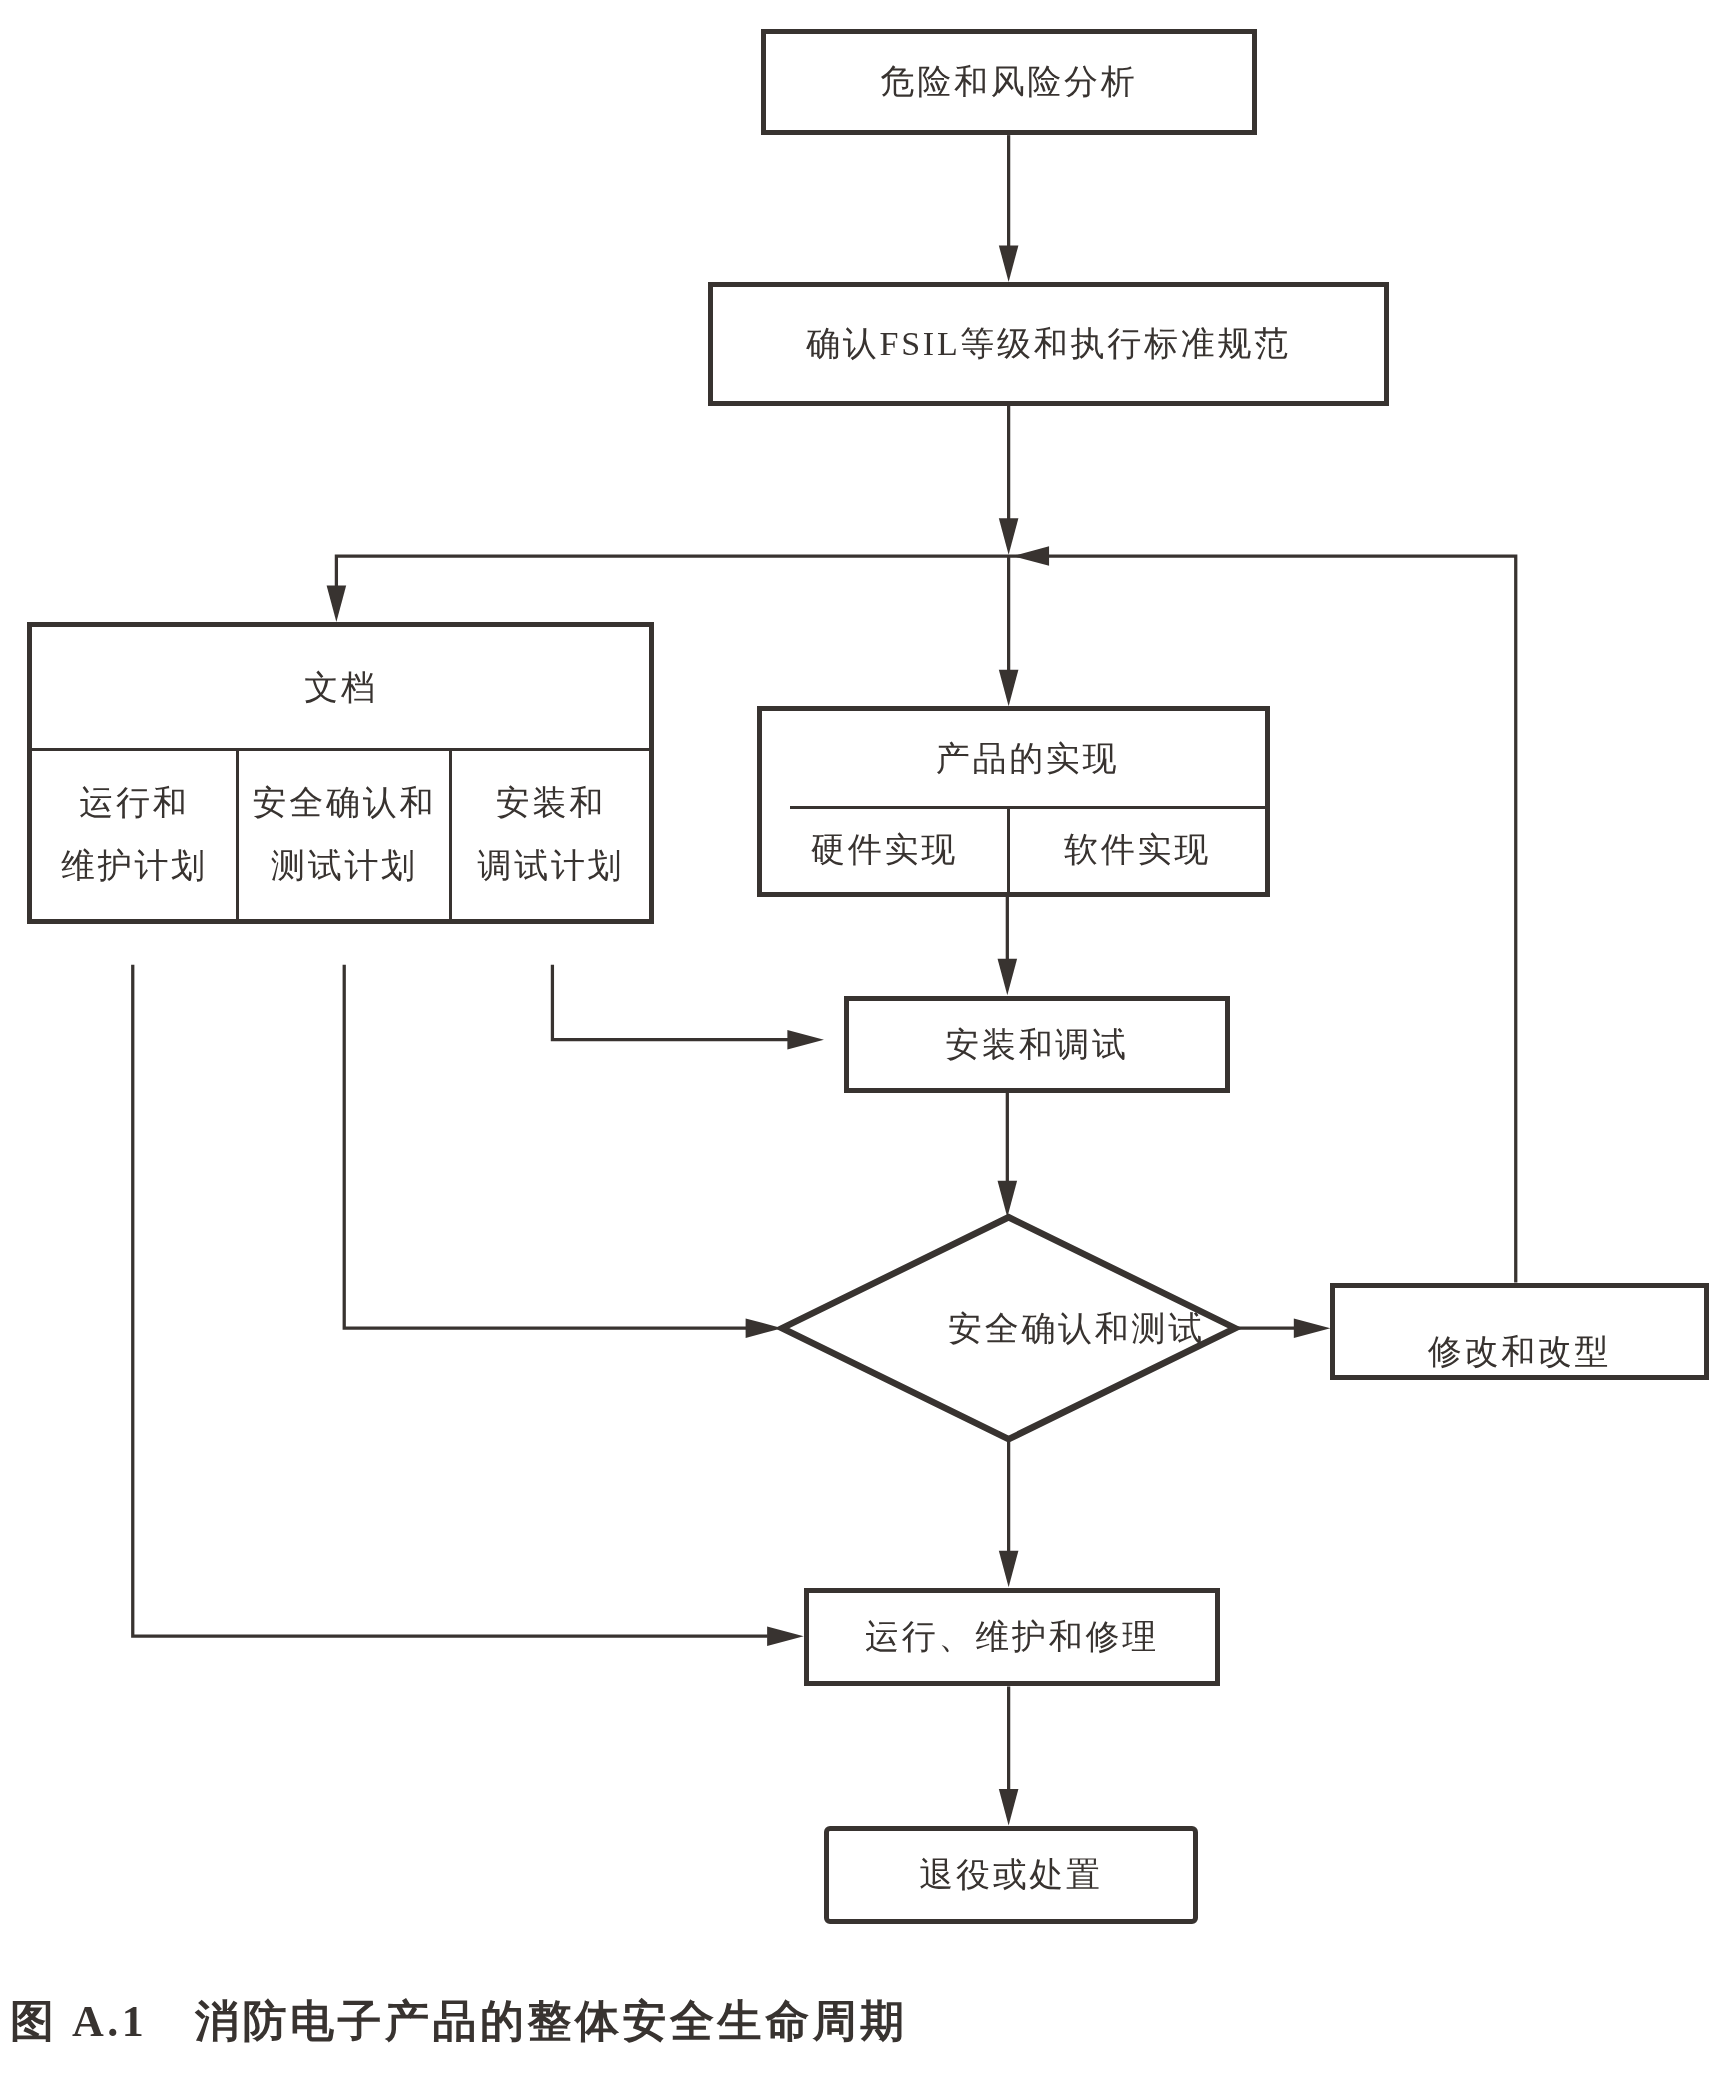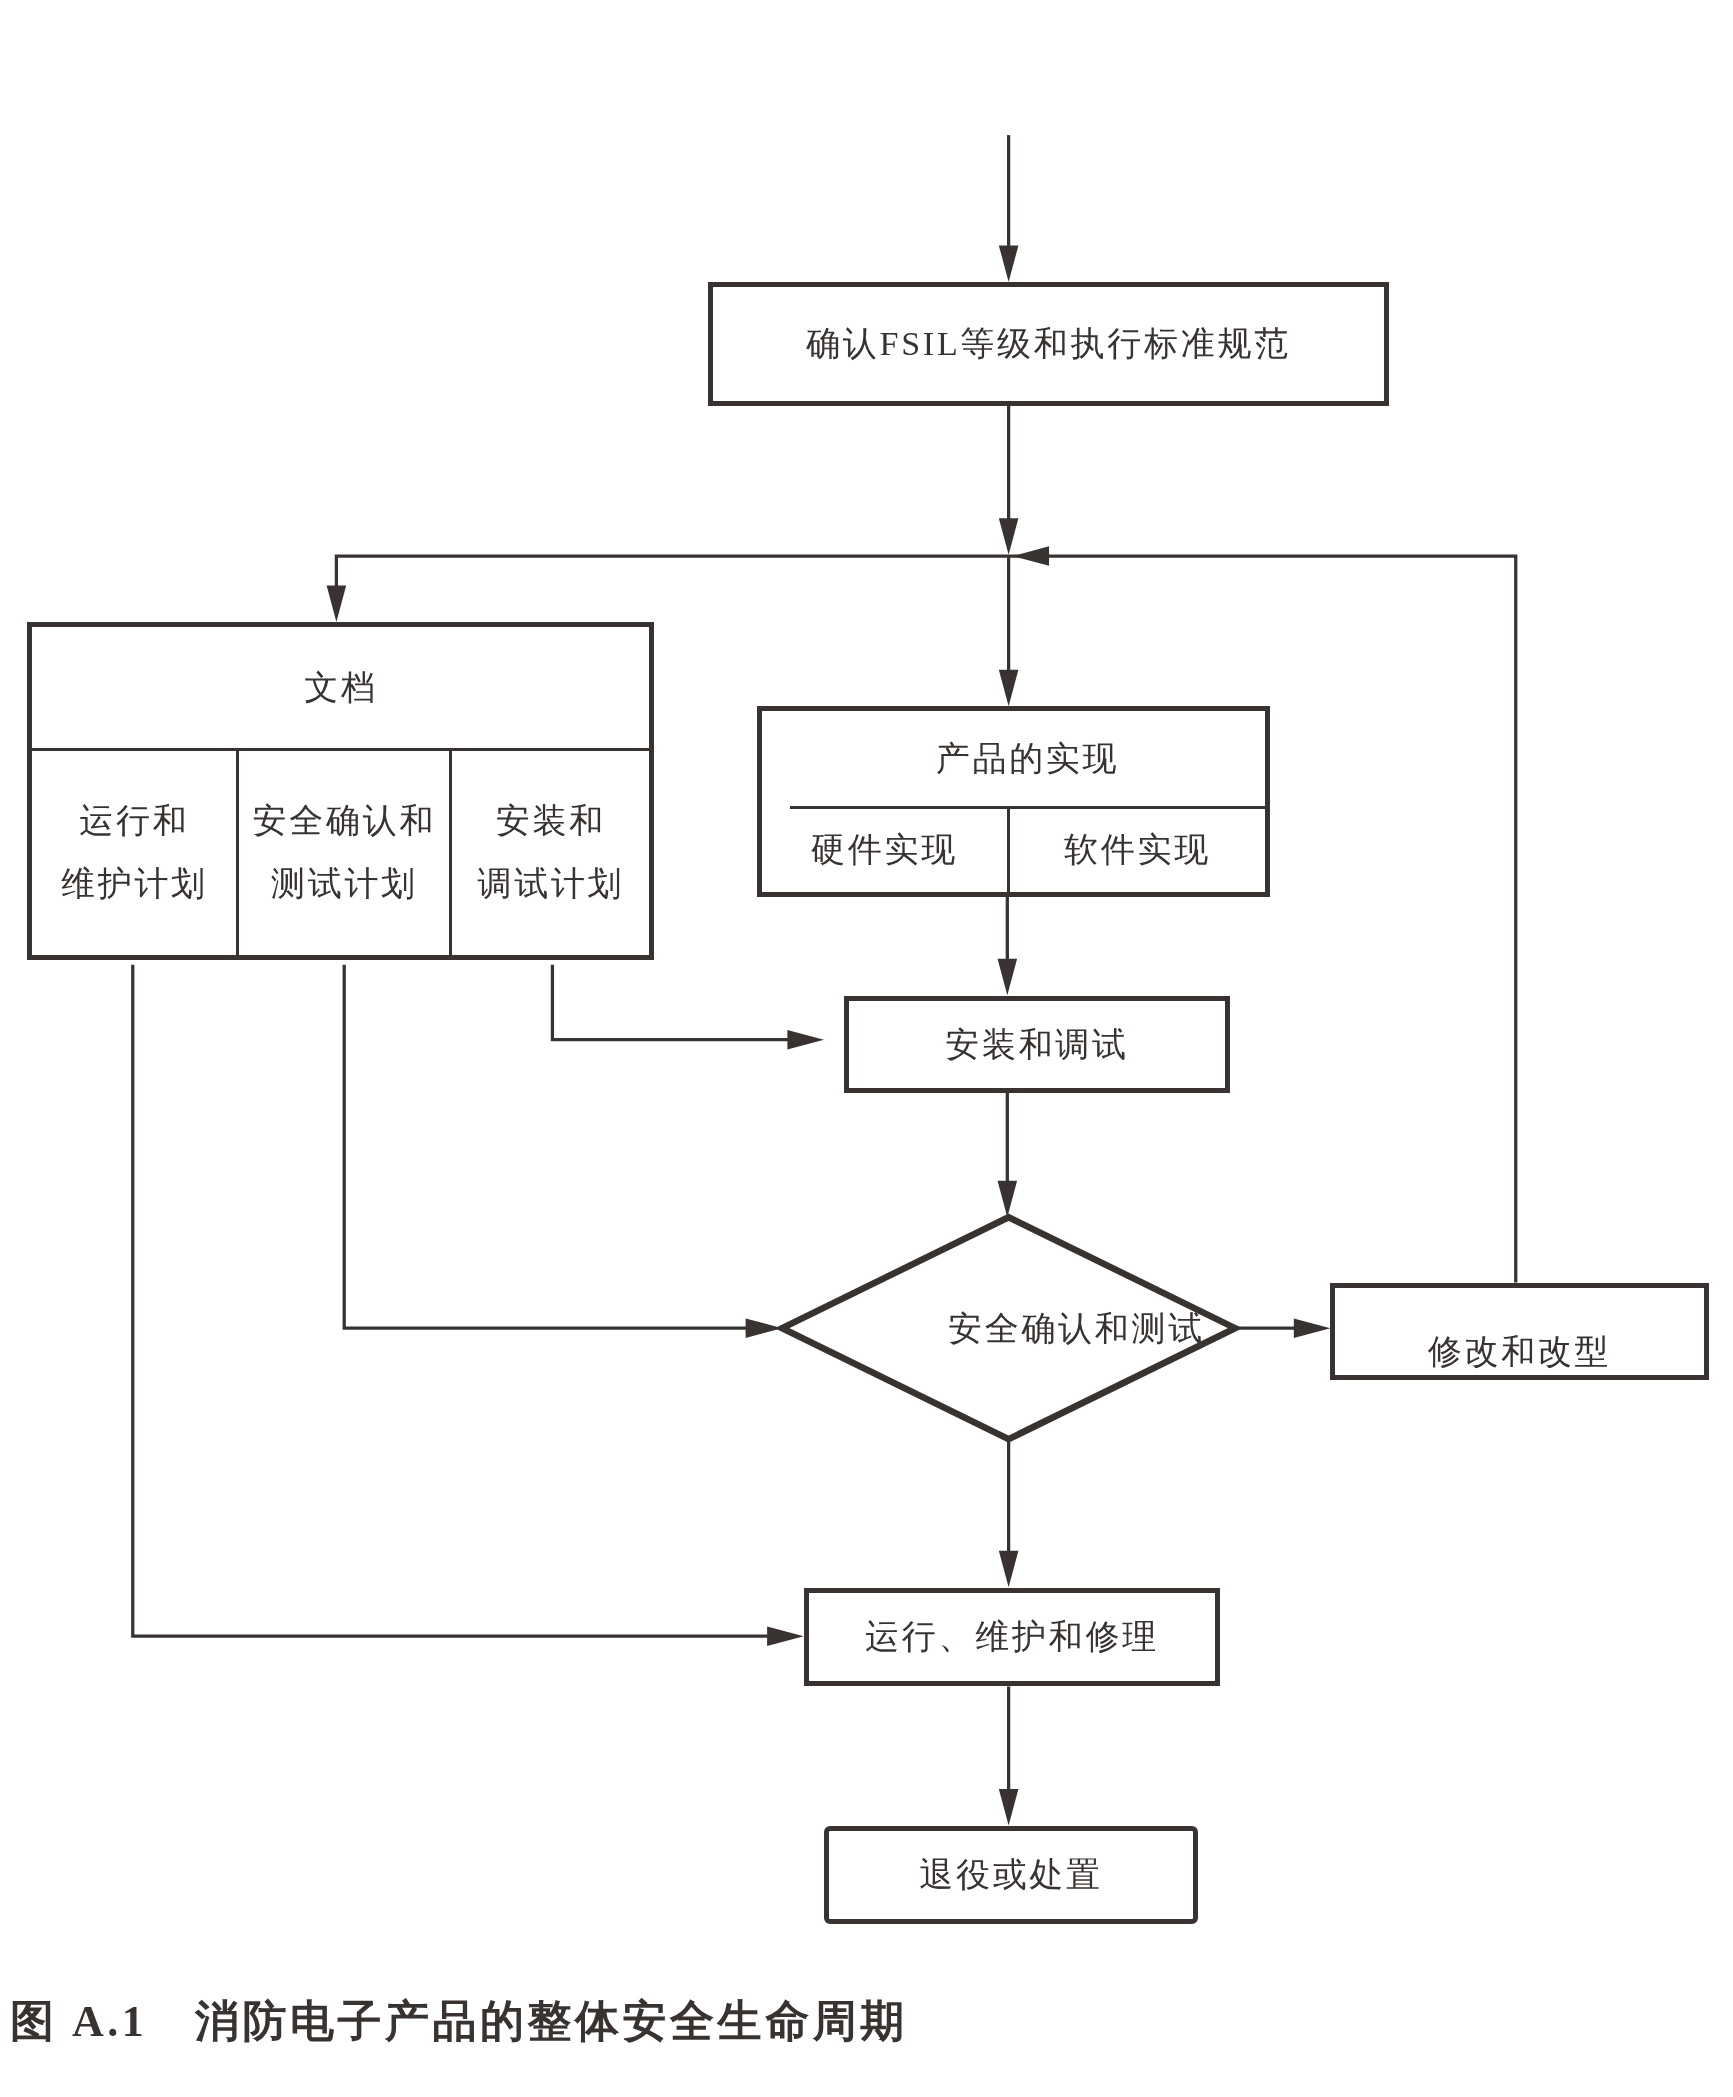--- a/index.html
+++ b/index.html
@@ -121,26 +121,29 @@
     </g>
 
     <g>
       <line x1="1545" y1="2584" x2="1545" y2="2742"></line>
       <polygon class="ah" points="1545,2797 1530,2741 1560,2741"></polygon>
     </g>
 
     <polygon class="dm" points="1198,2035 1545,1865 1892,2035 1545,2205"></polygon>
   </svg>
 
+  <div class="node" style="left:761px;top:29px;width:496px;height:106px;">
+    <span>危险和风险分析</span>
+  </div>
 
   <div class="node" style="left:708px;top:282px;width:681px;height:124px;">
     <span>确认FSIL等级和执行标准规范</span>
   </div>
 
-  <div class="composite" style="left:27.4px;top:622px;width:627px;height:338px;">
+  <div class="composite" style="left:27.4px;top:622px;width:627px;height:302px;">
     <div class="hdr" style="height:121px;">
       <span>文档</span>
     </div>
     <div class="row" style="grid-template-columns:204px 213px 1fr;">
       <div class="cell">
         <span>运行和</span>
         <span>维护计划</span>
       </div>
       <div class="cell">
         <span>安全确认和</span>

